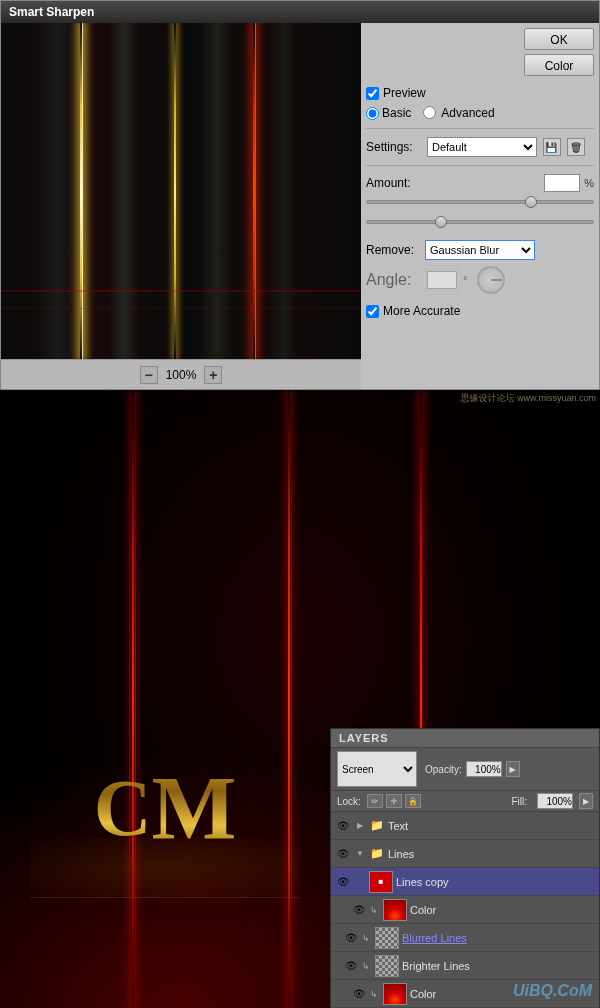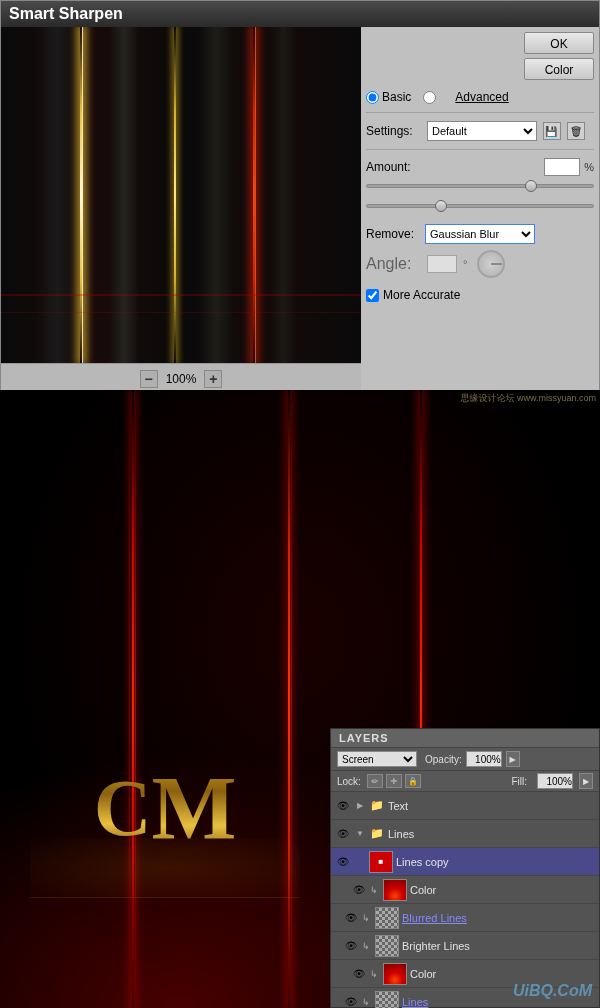--- a/index.html
+++ b/index.html
@@ -20,21 +20,21 @@
       width: 600px;
       height: 390px;
       background: #c0c0c0;
       border: 1px solid #888;
     }
 
     #dialog-titlebar {
       background: linear-gradient(to bottom, #4a4a4a, #2a2a2a);
       color: #fff;
       padding: 4px 8px;
-      font-size: 16px;
+      font-size: 12px;
       font-weight: bold;
     }
 
     #dialog-body {
       display: flex;
       height: calc(100% - 22px);
     }
 
     
     #preview-area {
@@ -332,21 +332,21 @@
       display: flex;
       align-items: center;
       padding: 3px 6px;
       gap: 4px;
       background: #585858;
       border-bottom: 1px solid #444;
     }
 
     .blend-select {
       width: 80px;
-      height: 16px;
+      height: 36px;
       font-size: 10px;
       background: #e0e0e0;
       border: 1px solid #888;
     }
 
     .opacity-label {
       font-size: 10px;
       color: #ddd;
       margin-left: 4px;
     }
@@ -542,27 +542,31 @@
         </div>
       </div>
     </div>
 
     <div id="controls-panel">
       <div class="btn-row">
         <button class="dialog-btn">OK</button>
         <button class="dialog-btn">Color</button>
       </div>
 
+      <div class="checkbox-row">
+        <input type="checkbox" checked="" style="">
+        <span>Preview</span>
+      </div>
 
       <div class="radio-row">
         <label style="display:flex;align-items:center;gap:3px;">
           <input type="radio" name="mode" checked="" style="">
           <span>Basic</span>
         </label>
-        <label style="display:flex;align-items:center;gap:19px;text-decoration:underline;">
+        <label style="display:flex;align-items:flex-start;gap:5px;">
           <input type="radio" name="mode" style="">
           <span>Advanced</span>
         </label>
       </div>
 
       <div class="divider"></div>
 
       <div class="settings-row">
         <span class="settings-label">Settings:</span>
         <select class="settings-select">

